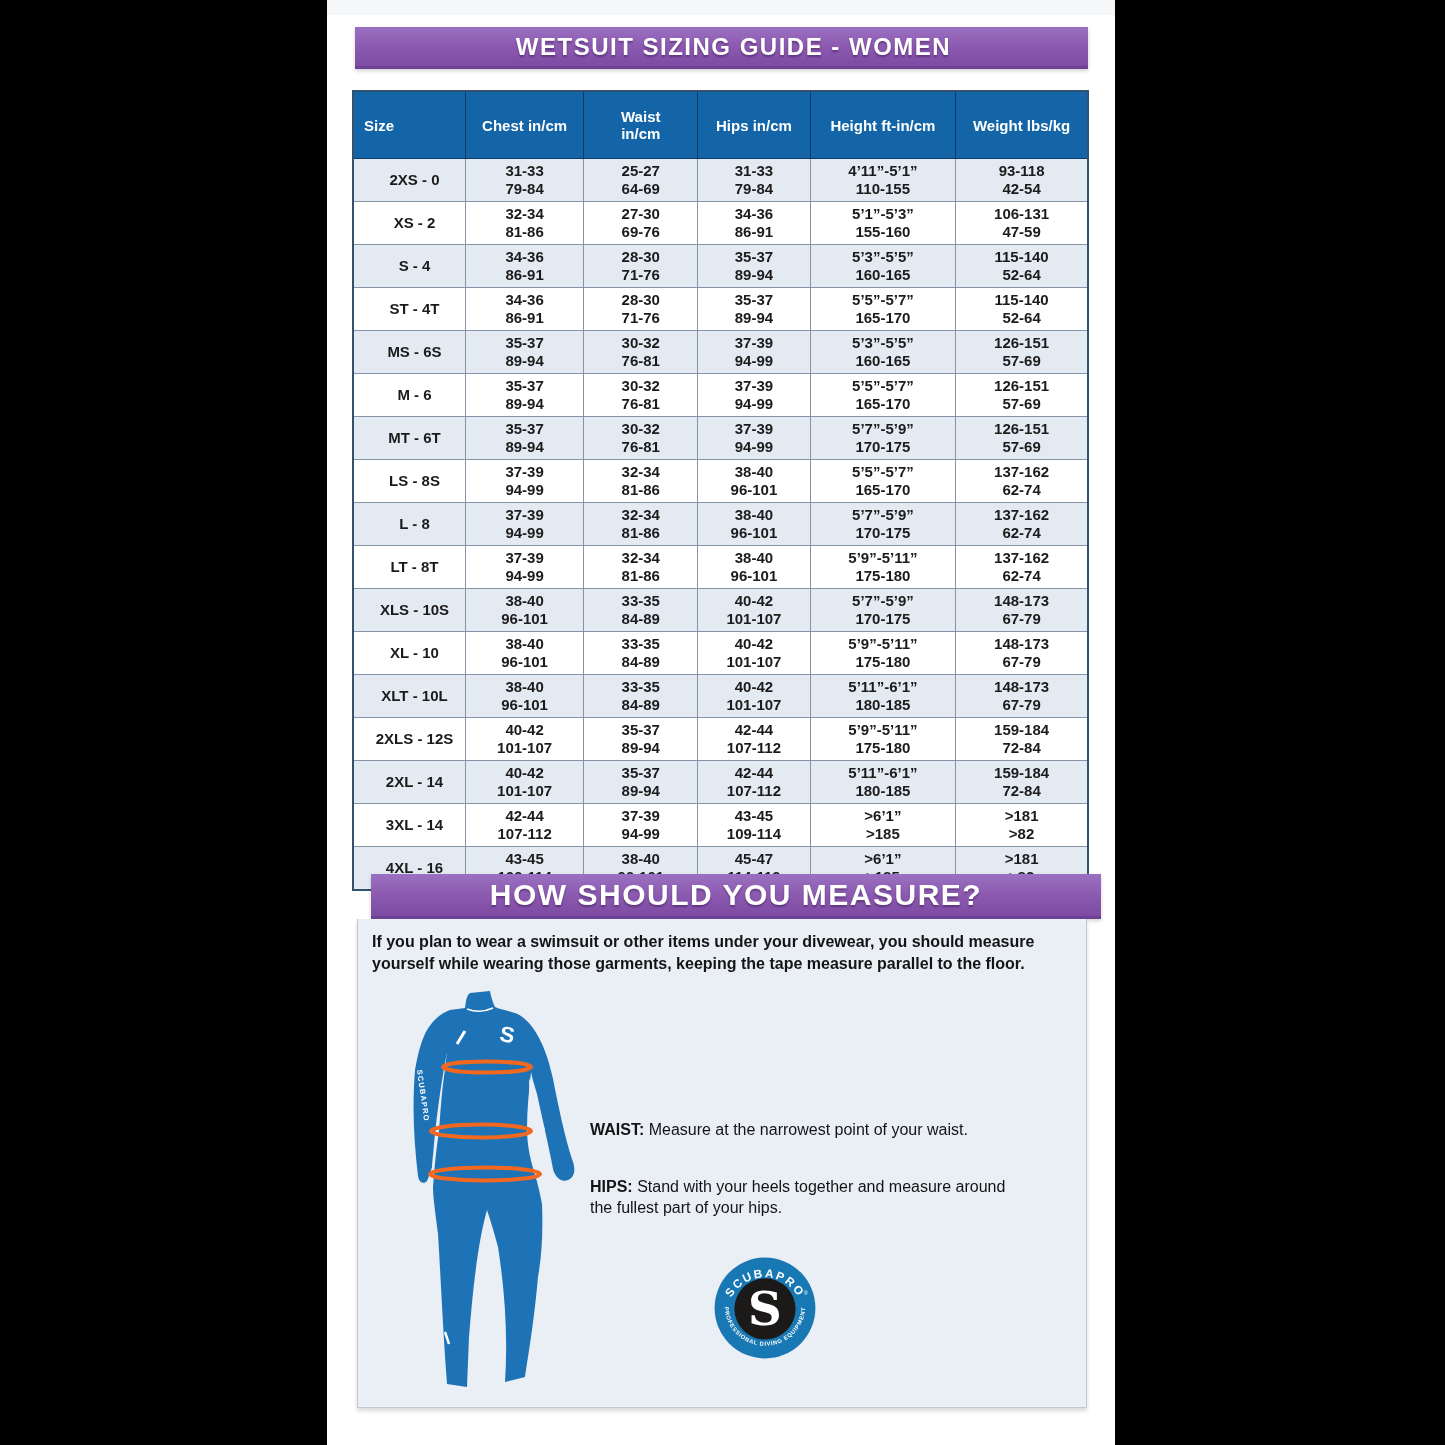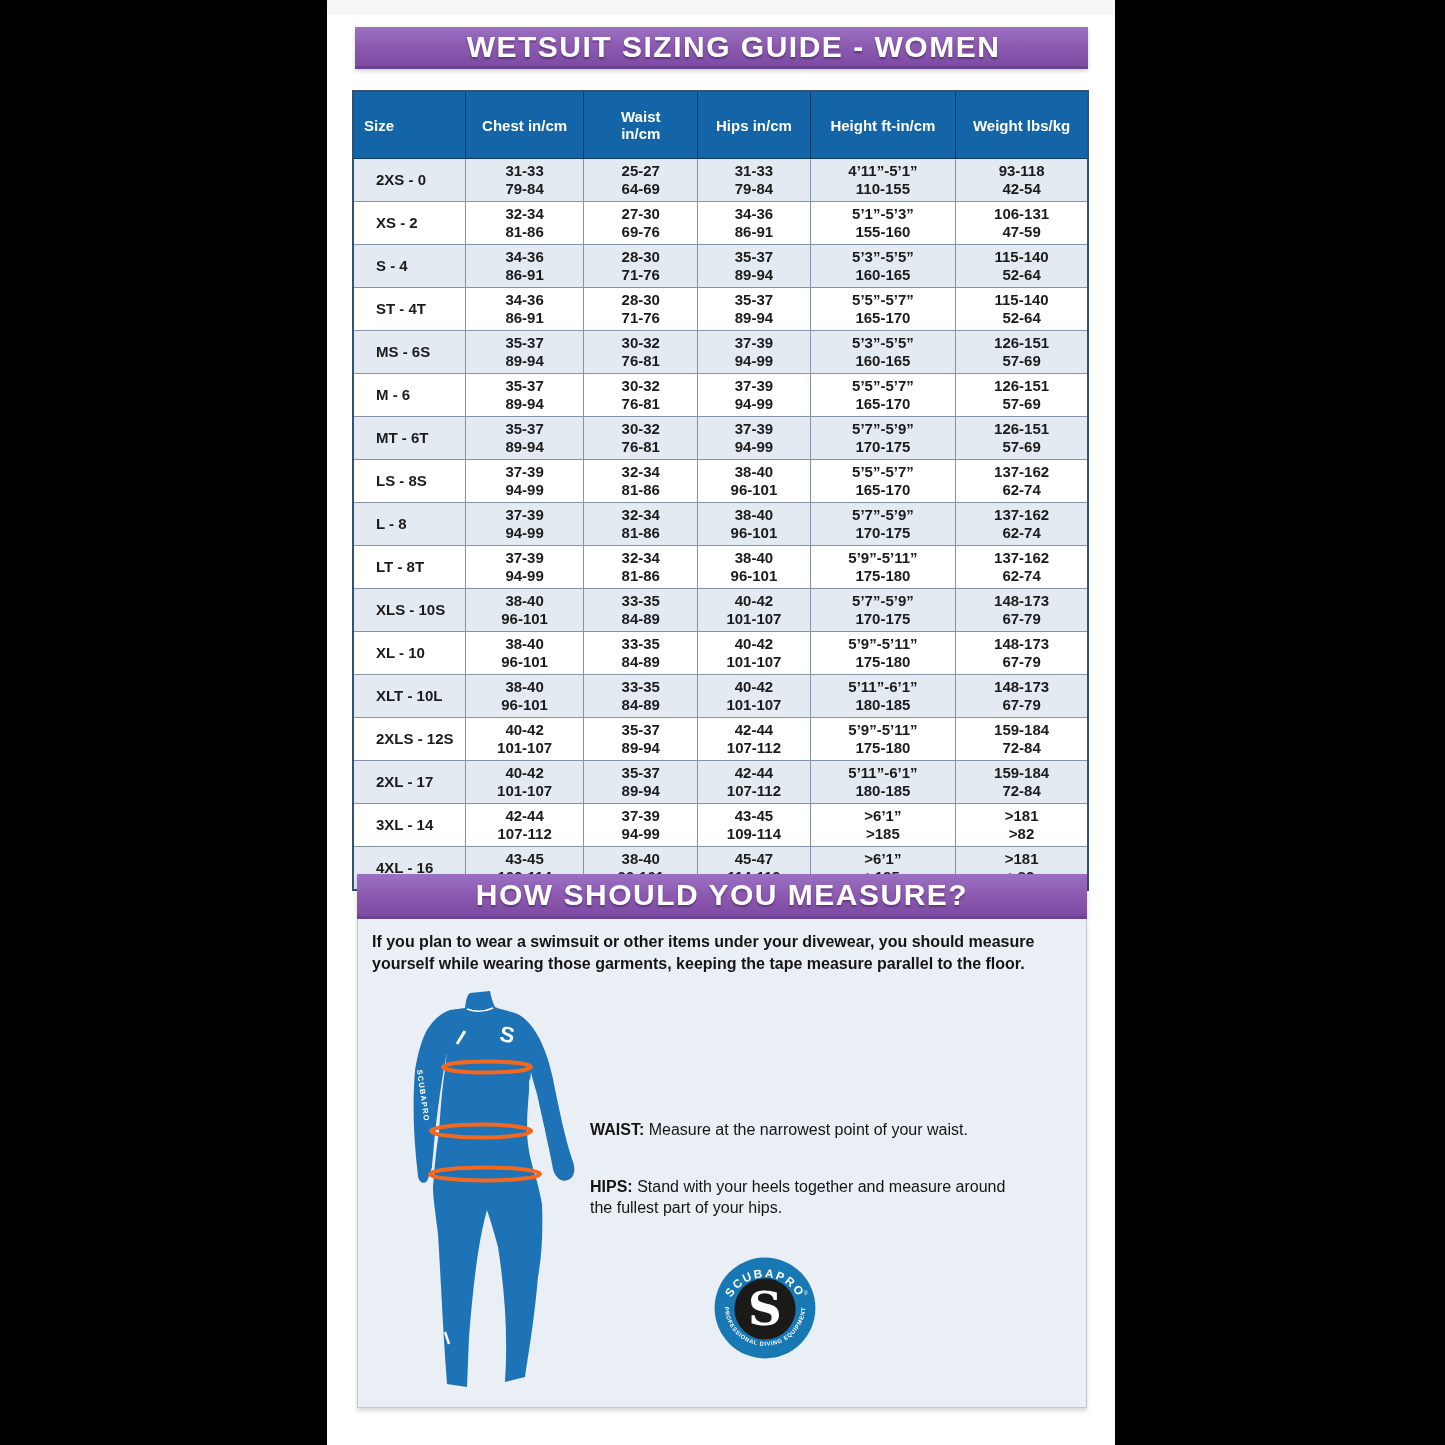--- a/index.html
+++ b/index.html
@@ -12,38 +12,38 @@
   }
   .topstrip{position:absolute;left:0;top:0;width:788px;height:15px;background:#f6f7f9;}
   .banner{
     position:absolute;display:flex;align-items:center;justify-content:center;
     background:linear-gradient(180deg,#9b70c1 0%,#8a58ae 55%,#7d4ba3 100%);
     border-bottom:3px solid #6c4292;box-sizing:border-box;
     color:#fff;font-weight:bold;letter-spacing:1.5px;
     text-shadow:0 2px 2px rgba(40,10,60,.4);
     box-shadow:0 2px 4px rgba(0,0,0,.18);
   }
-  .banner.title{left:28px;top:27px;width:733px;height:42px;font-size:30px;padding-left:24px;}
-  .banner.measure{left:30px;top:874px;width:730px;height:45px;font-size:30px;}
+  .banner.title{left:28px;top:27px;width:733px;height:42px;font-size:24px;padding-left:24px;}
+  .banner.measure{left:44px;top:874px;width:730px;height:45px;font-size:30px;}
   
   table.sizing{
     position:absolute;left:25px;top:90px;width:737px;
     border-collapse:collapse;table-layout:fixed;background:#fff;
     border:2px solid #34516d;
   }
   table.sizing th{
     background:#1365a7;color:#fff;font-size:15px;font-weight:bold;
     height:30px;border:1px solid #0d3a66;text-align:center;padding:16px;
   }
   table.sizing th.size-col{text-align:left;padding-left:10px;}
   table.sizing td{
     border:1px solid #8494a6;font-weight:bold;font-size:15px;color:#1b1b1b;
     text-align:center;height:42px;line-height:18px;vertical-align:middle;padding:0;
   }
-  table.sizing td.size-cell{text-align:left;padding-left:22px;font-size:15px;}
+  table.sizing td.size-cell{text-align:center;padding-left:10px;font-size:15px;}
   table.sizing tbody tr:nth-child(odd){background:#e4eaf2;}
   table.sizing tbody tr:nth-child(even){background:#ffffff;}
   
   .panel{
     position:absolute;left:30px;top:919px;width:730px;height:489px;
     background:#eaeef5;border:1px solid #c3c8d0;border-top:none;box-sizing:border-box;
     box-shadow:0 3px 4px rgba(0,0,0,.15);
   }
   .intro{
     position:absolute;left:45px;top:931px;width:700px;text-align:left;
@@ -401,21 +401,21 @@
           <td>
             <div>5’9”-5’11”</div>
             <div>175-180</div>
           </td>
           <td>
             <div>159-184</div>
             <div>72-84</div>
           </td>
         </tr>
         <tr>
-          <td class="size-cell">2XL - 17</td>
+          <td class="size-cell">2XL - 14</td>
           <td>
             <div>40-42</div>
             <div>101-107</div>
           </td>
           <td>
             <div>35-37</div>
             <div>89-94</div>
           </td>
           <td>
             <div>42-44</div>

